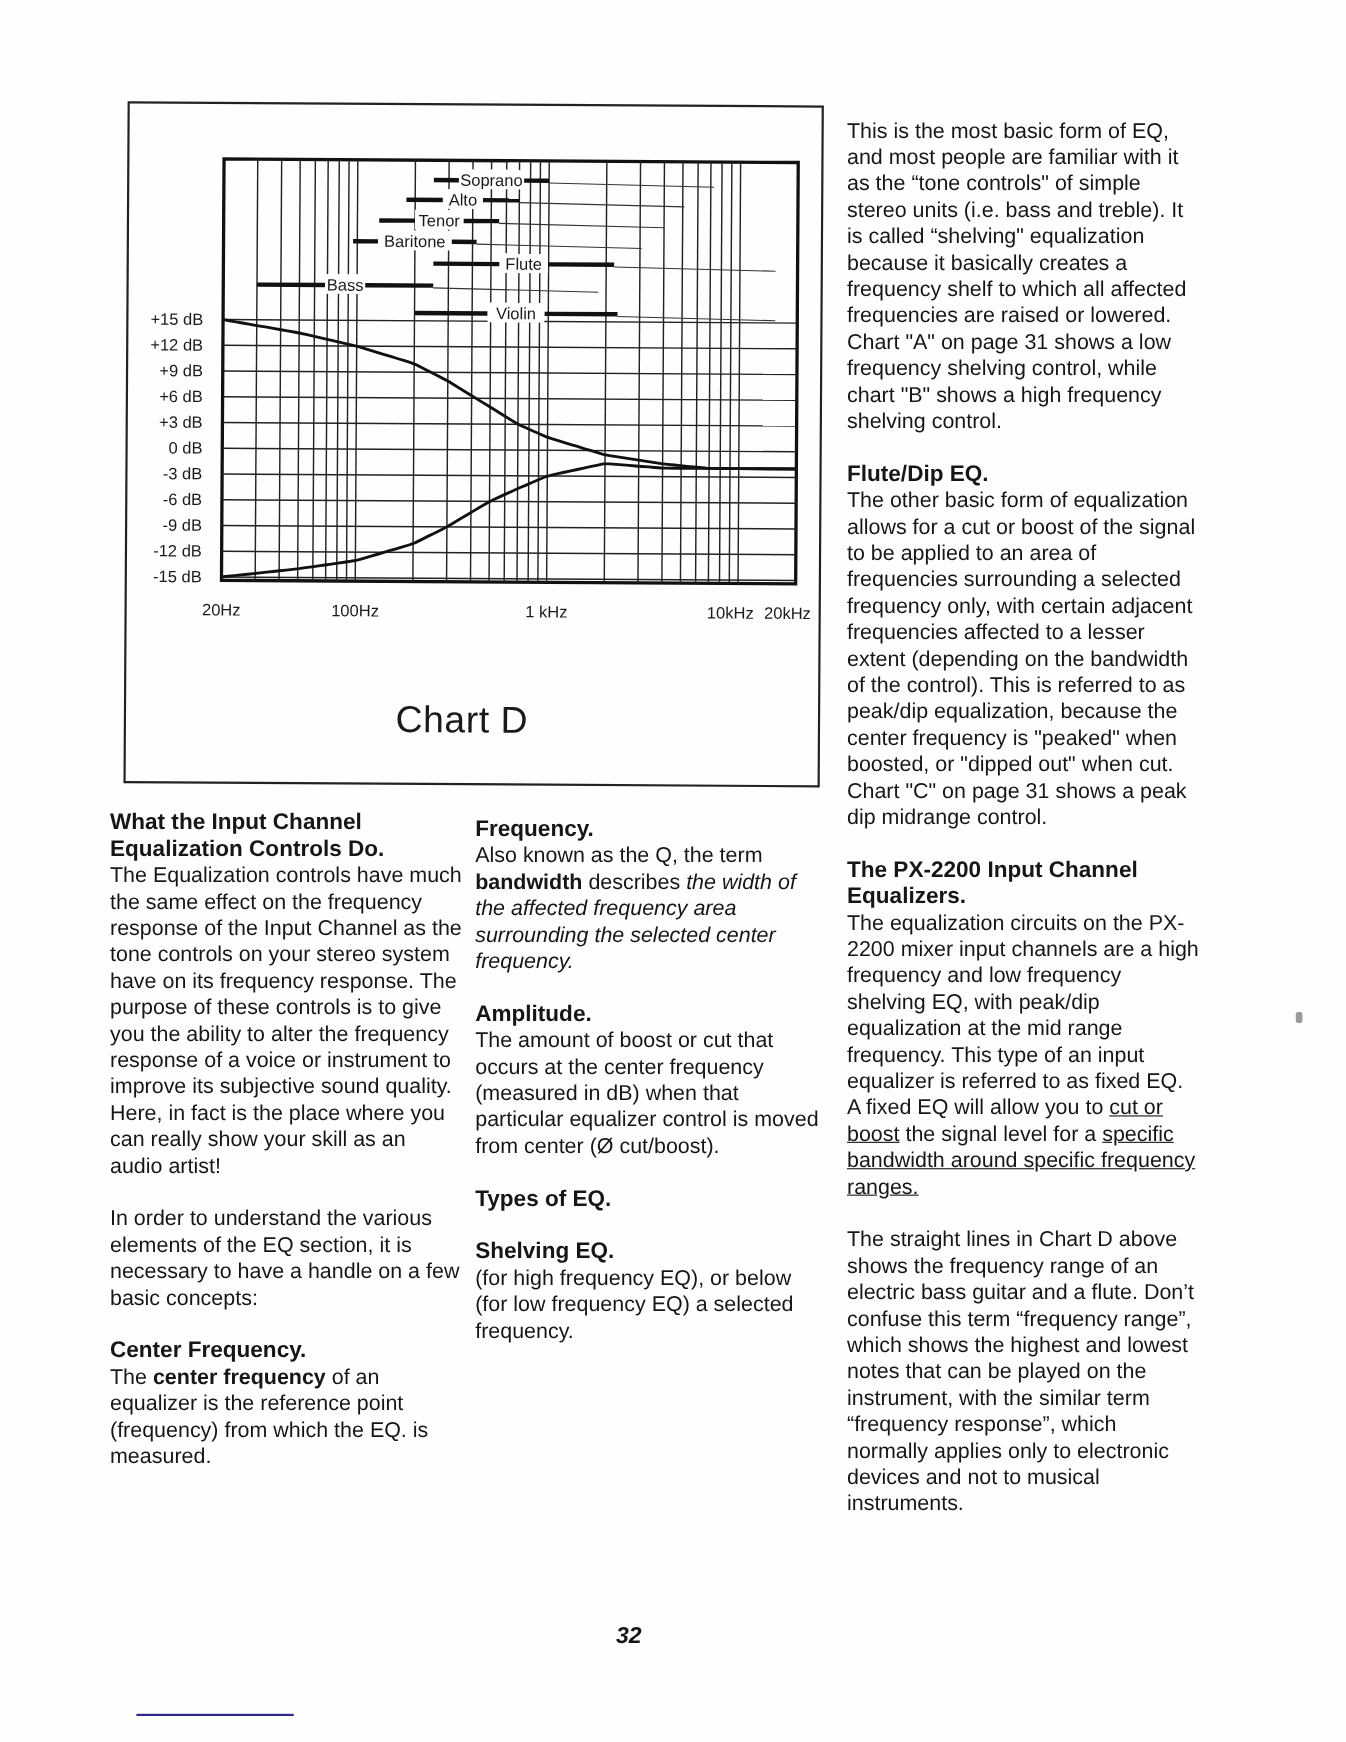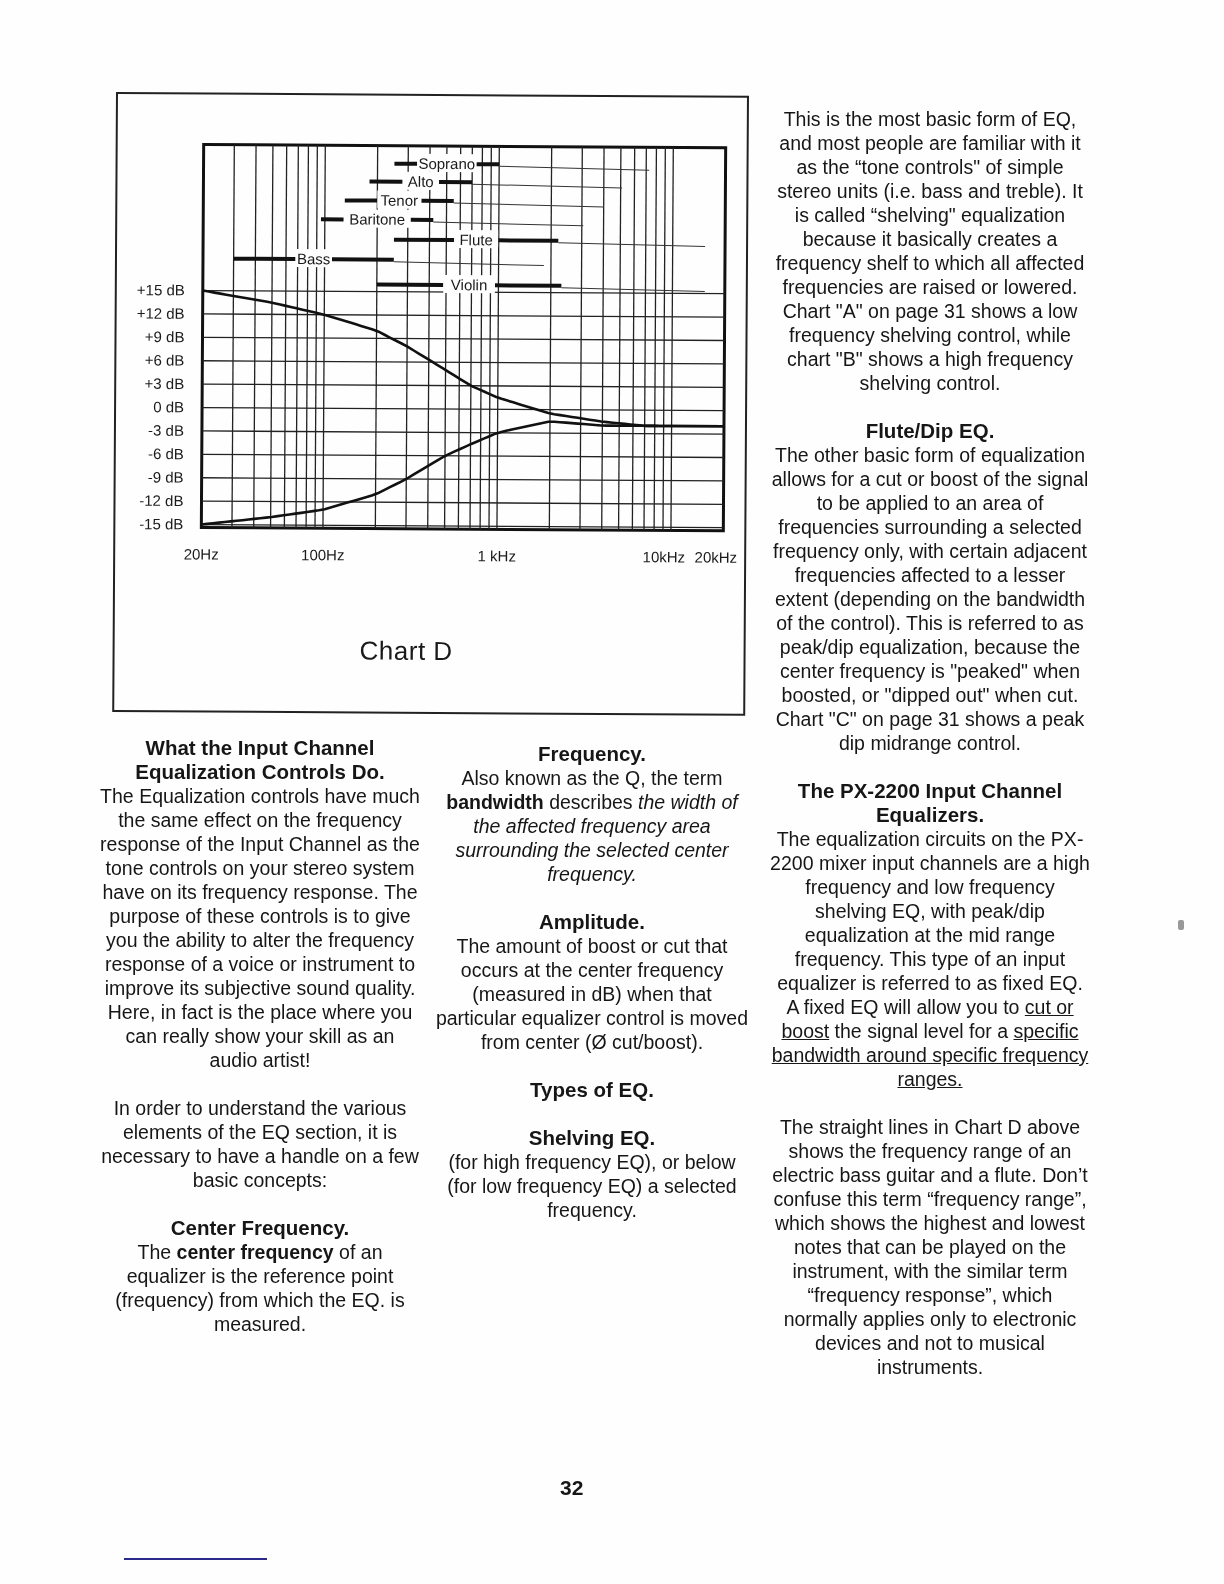--- a/index.html
+++ b/index.html
@@ -8,41 +8,41 @@
     background: #fefefe; color: #161616;
     font-family: "Liberation Sans", "DejaVu Sans", sans-serif;
   }
   .chart-frame {
     position: absolute; left: 116px; top: 92px; width: 633px; height: 620px;
     border: 2px solid #222; box-sizing: border-box;
     transform: rotate(0.35deg); transform-origin: 0 0;
   }
   .chart-svg { position: absolute; left: 0; top: 0; }
   .chart-title {
-    position: absolute; left: 245px; top: 540px; font-size: 26px; color: #1a1a1a;
+    position: absolute; left: 245px; top: 540px; font-size: 34px; color: #1a1a1a;
     letter-spacing: 0.5px;
   }
   .ylabel { font-size: 15px; fill: #1a1a1a; font-family: "Liberation Sans", sans-serif; }
   .xlabel { font-size: 15px; fill: #1a1a1a; font-family: "Liberation Sans", sans-serif; }
   .inst-label { font-size: 15px; fill: #1a1a1a; font-family: "Liberation Sans", sans-serif; }
 
-  .col { position: absolute; font-size: 19.5px; line-height: 24px; text-align: center; }
+  .col { position: absolute; font-size: 19.5px; line-height: 24px; }
   .col p { margin: 0; }
   .col h3 { margin: 0; font-size: 20.5px; line-height: 24px; font-weight: bold; }
   .gap { height: 24px; }
   .b { font-weight: bold; }
   .i { font-style: italic; margin-top: 33px; }
   .u { text-decoration: underline; }
 
   .col-1 { left: 100px; top: 736px; width: 320px; }
   .col-2 { left: 432px; top: 742px; width: 320px; }
   .col-3 { left: 770px; top: 107px; width: 320px; }
 
   .page-number {
-    position: absolute; left: 560px; top: 1476px; font-size: 21px; font-weight: bold;
+    position: absolute; left: 560px; top: 1476px; font-size: 21px; font-weight: bold; font-style: italic;
   }
   .footer-rule {
     position: absolute; left: 124px; top: 1558px; width: 143px; height: 2px; background: #2a2a8a;
   }
   .scan-speck {
     position: absolute; left: 1178px; top: 920px; width: 6px; height: 10px;
     background: #555; opacity: 0.6; border-radius: 2px;
   }
 </style>
 </head>

